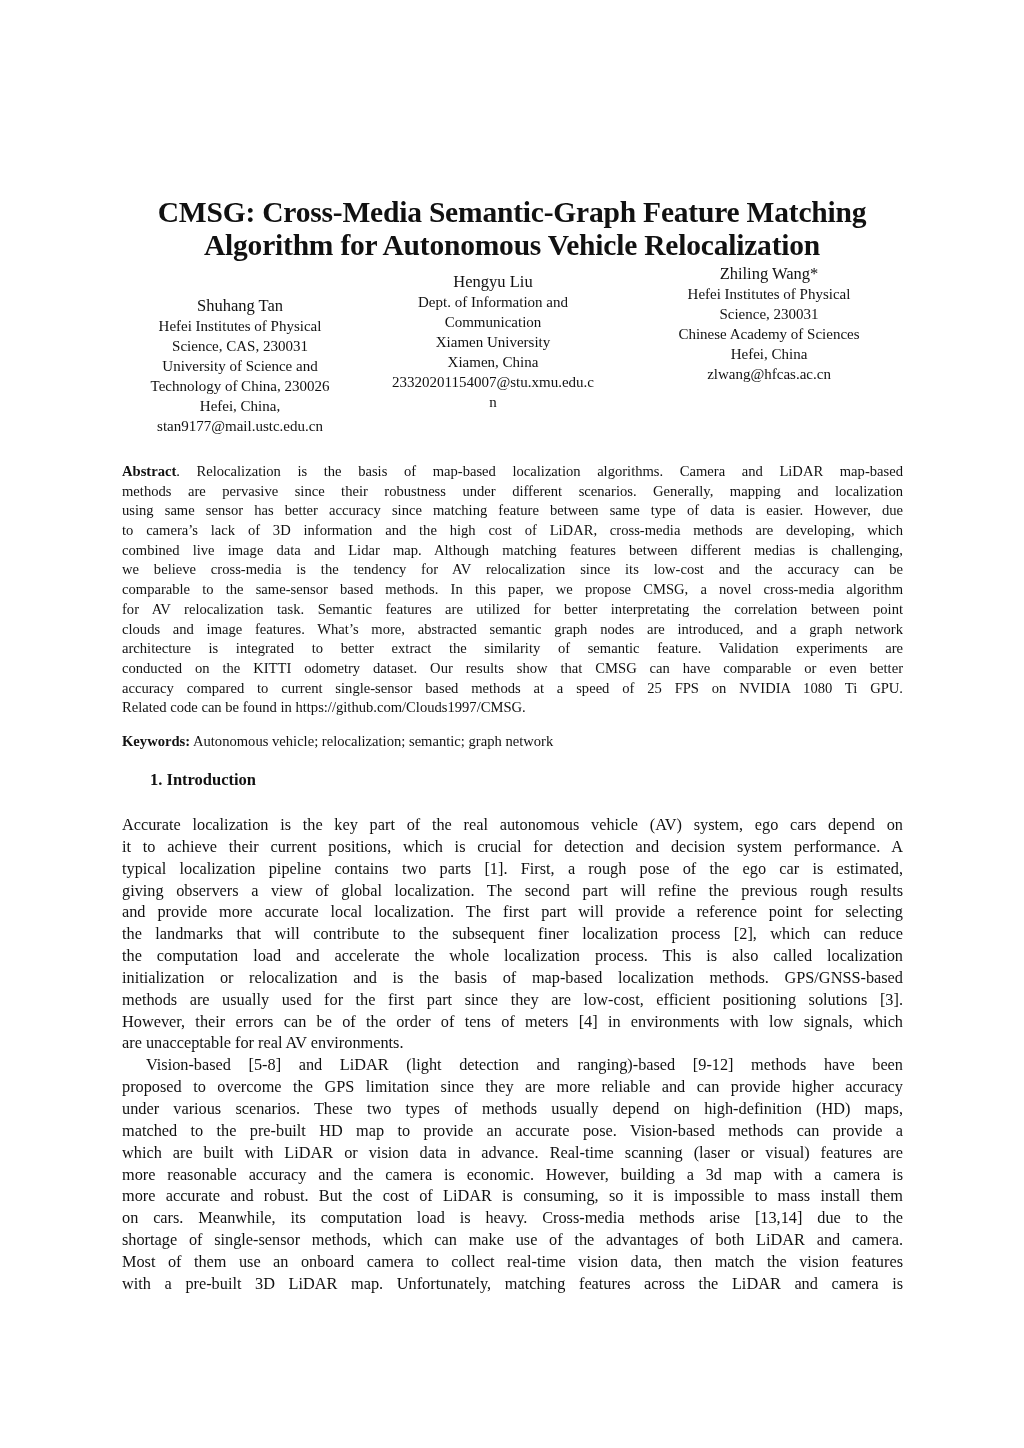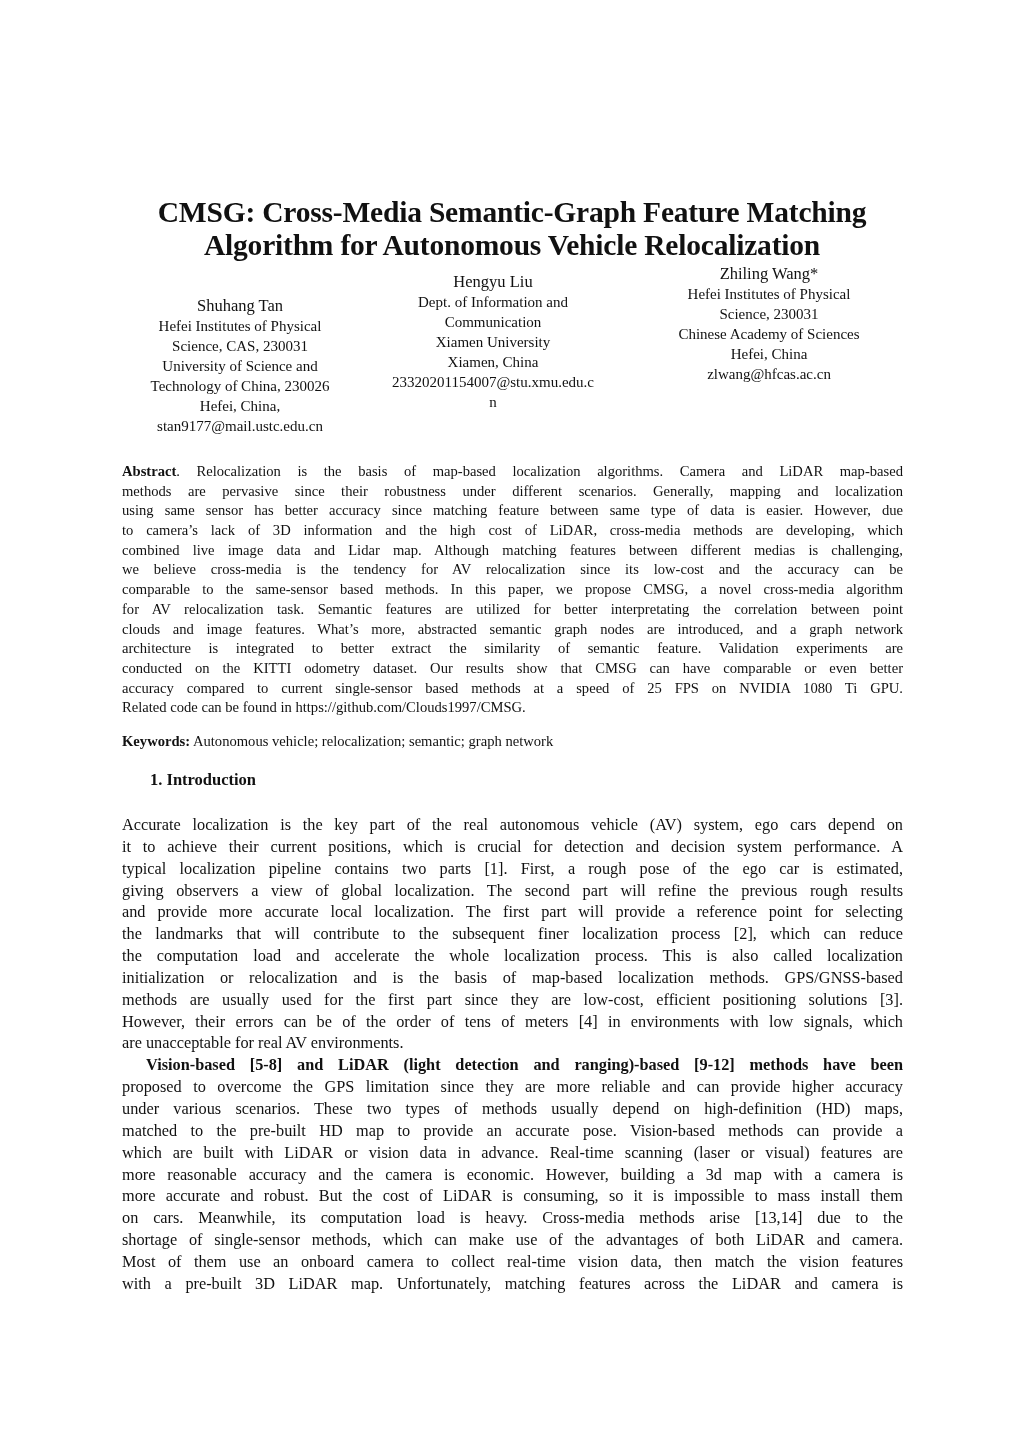--- a/index.html
+++ b/index.html
@@ -15,21 +15,21 @@
   .a2 { left: 368px; width: 250px; margin-top: 8px; }
   .a3 { left: 654px; width: 230px; }
   .block { position: absolute; left: 122px; width: 781px; }
   .abstract { top: 462px; font-size: 14.6px; line-height: 19.7px; }
   .line { display: block; white-space: nowrap; text-align: justify; text-align-last: justify; height: 19.7px; }
   .line.last { text-align-last: left; }
   .keywords { top: 731px; font-size: 14.6px; line-height: 20px; white-space: nowrap; }
   .section { position: absolute; top: 770px; left: 150px; font-weight: bold; font-size: 16.5px; white-space: nowrap; }
   .intro { top: 814px; font-size: 16.3px; line-height: 21.85px; }
   .intro .line { height: 21.85px; }
-  .indent { padding-left: 24px; font-weight: bold; }
+  .indent { padding-left: 24px; }
   b { font-weight: bold; }
 </style>
 </head>
 <body>
 
 <div class="title">
   <div>CMSG: Cross-Media Semantic-Graph Feature Matching</div>
   <div>Algorithm for Autonomous Vehicle Relocalization</div>
 </div>
 

